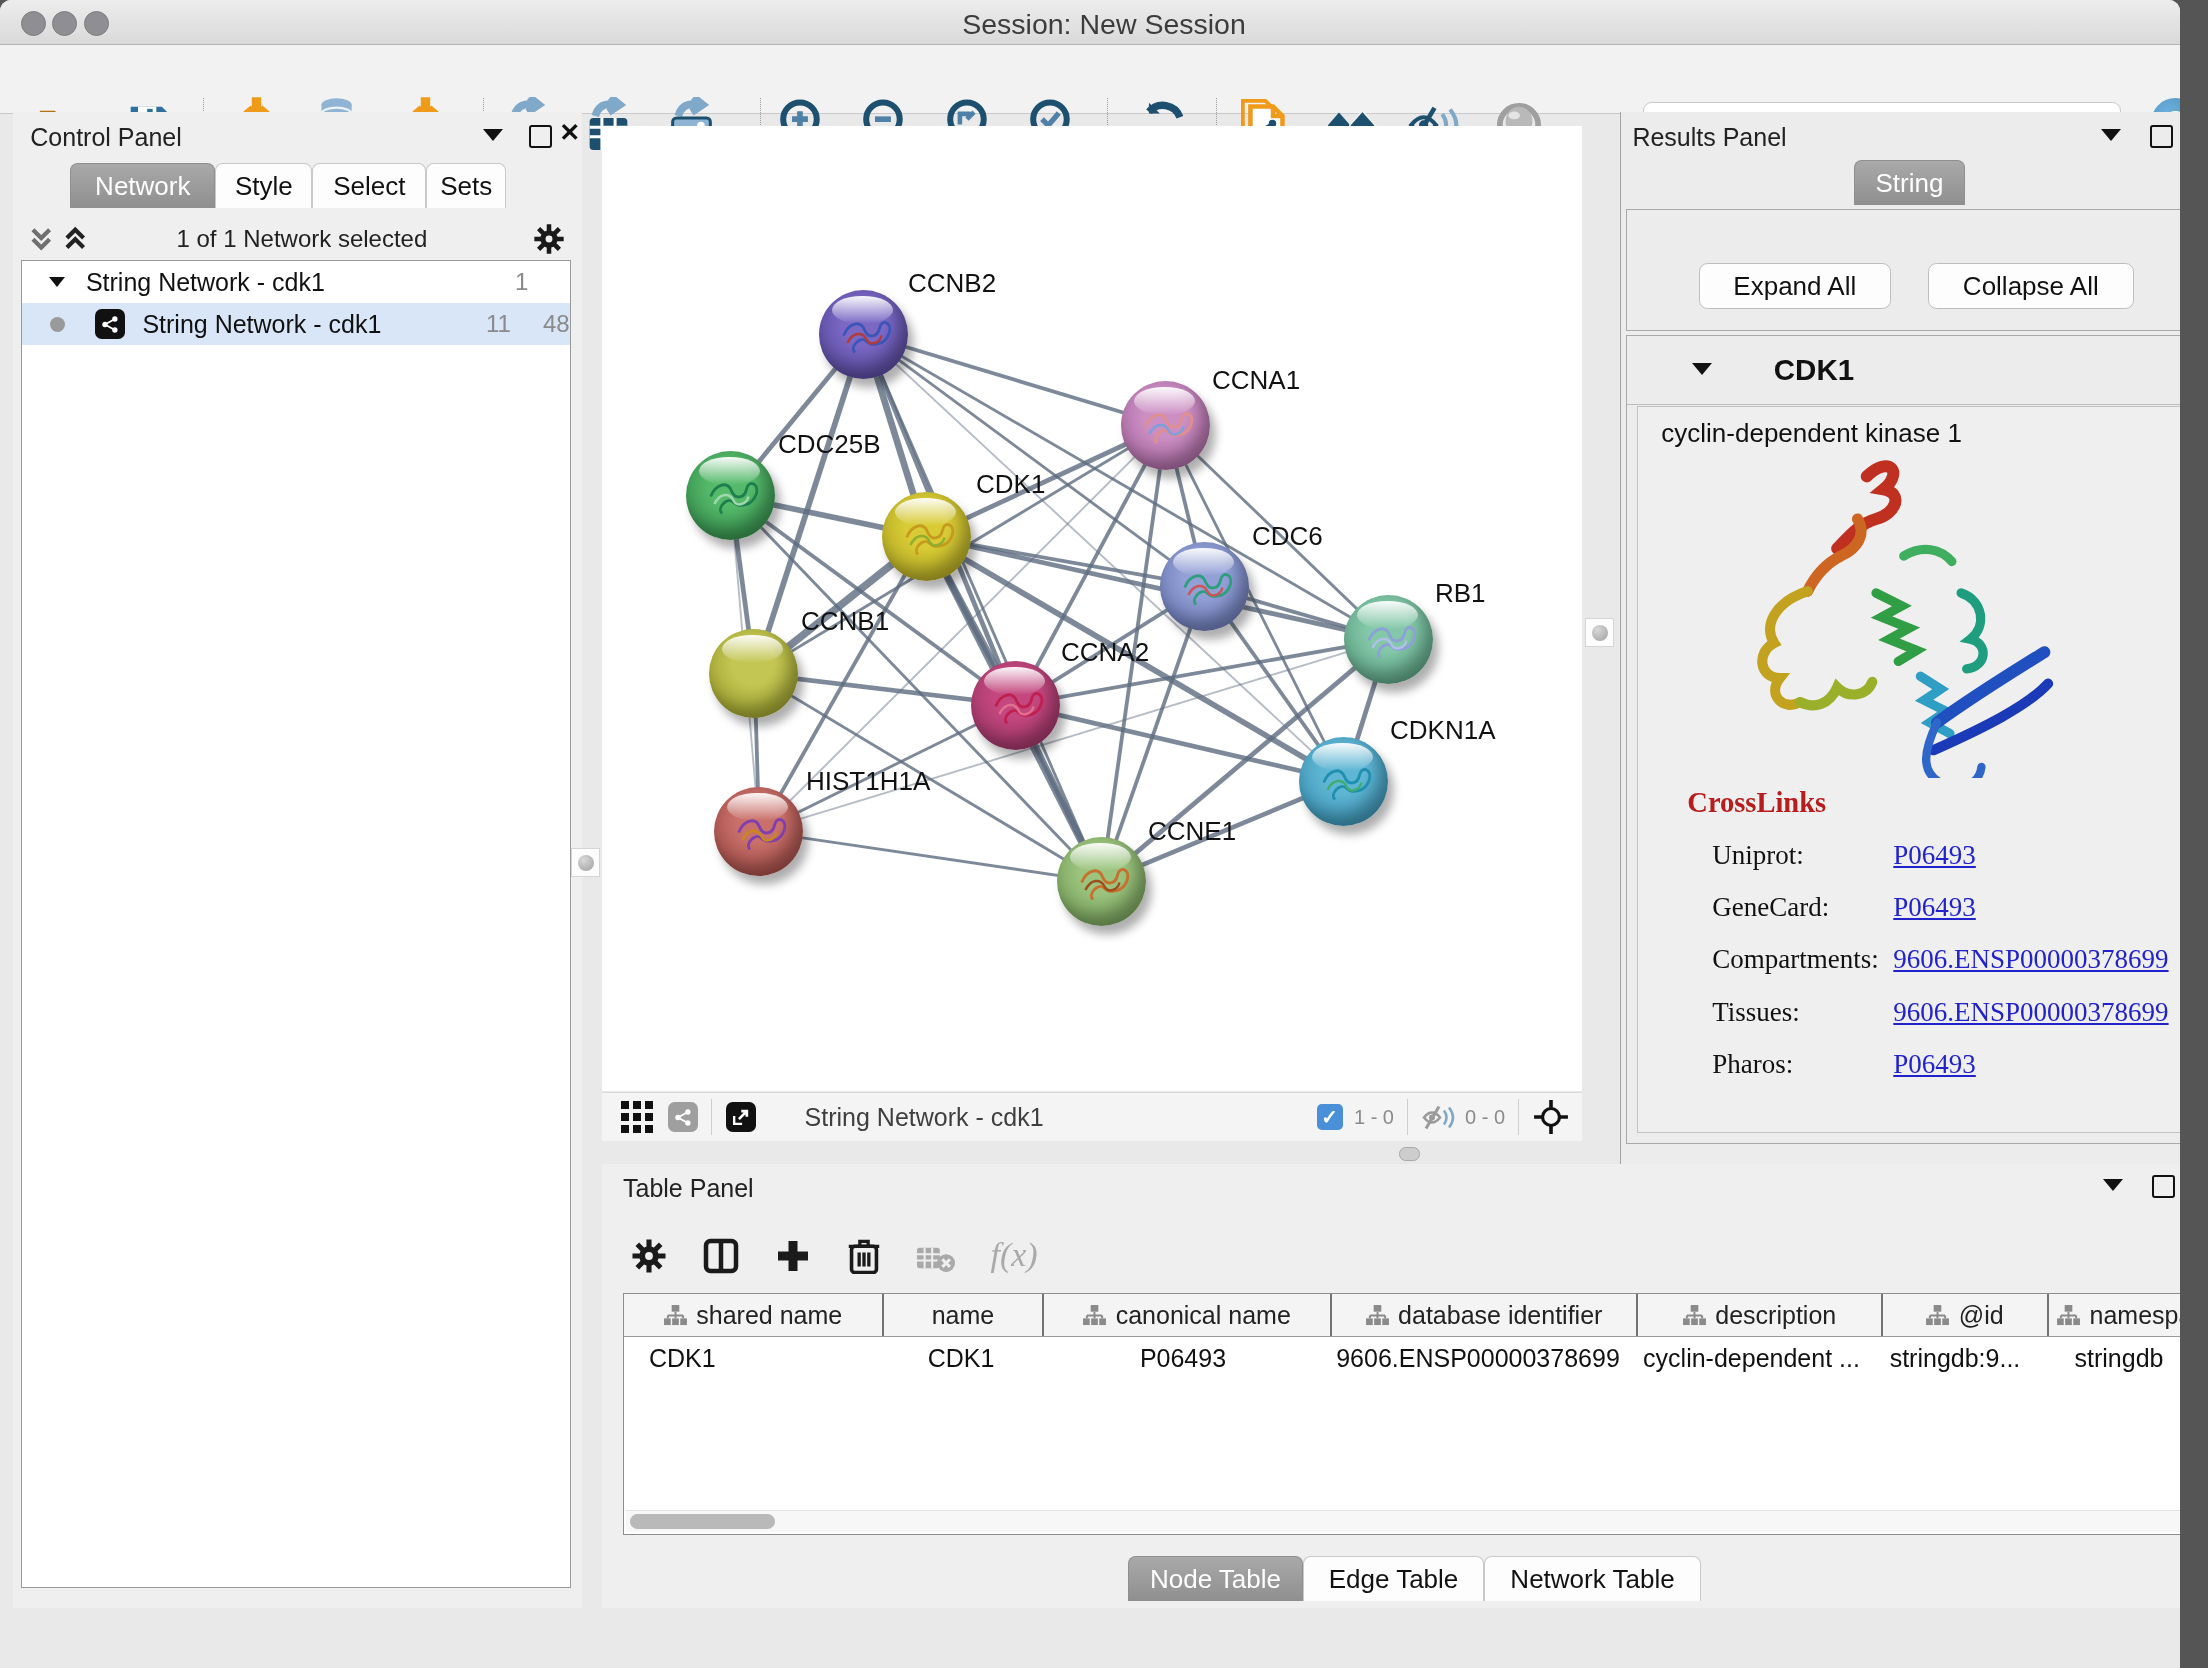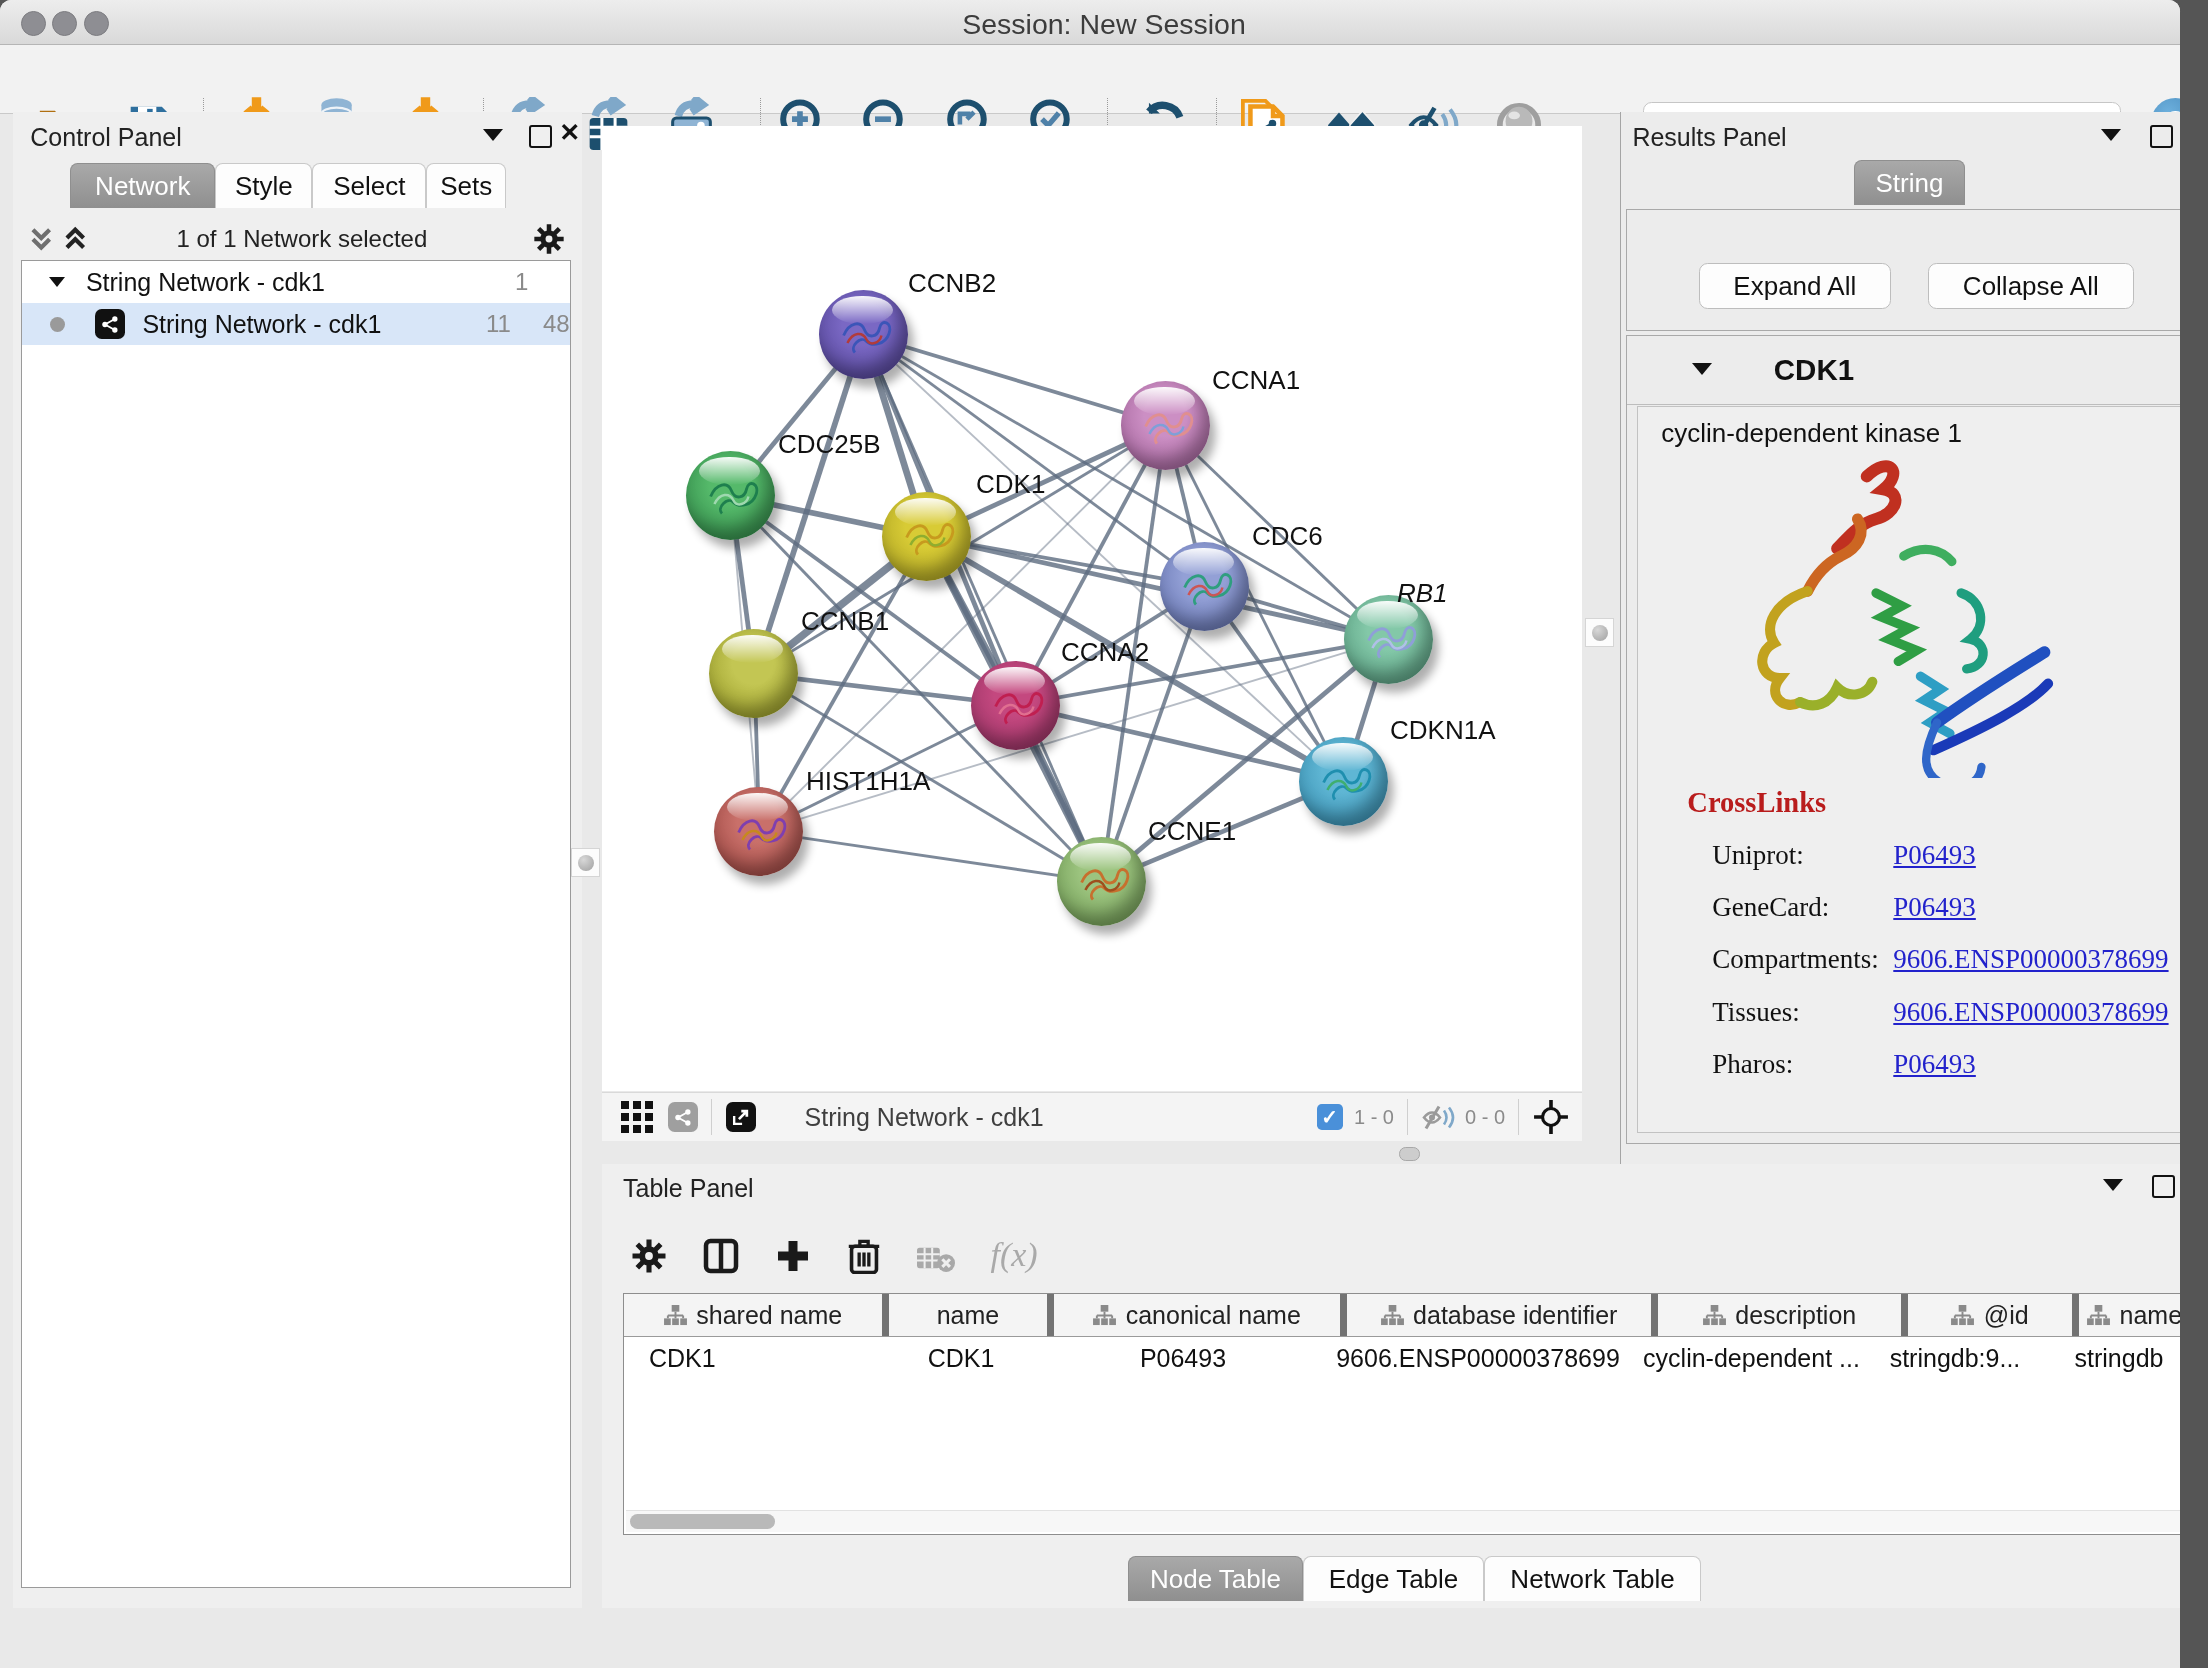--- a/index.html
+++ b/index.html
@@ -70,21 +70,21 @@
   #crosslinks-title{position:absolute;left:49px;top:380px;font-size:28.5px;font-weight:bold;color:#b91c1c;}
   .cl-row{position:absolute;left:74px;width:466px;font-size:27px;color:#111;display:flex;}
   .cl-label{width:181px;}
   .cl-value{color:#2222cc;text-decoration:underline;}
   
   #table-panel{left:602px;top:1164px;width:1606px;height:444px;background:#efefef;}
   #tp-toolbar{left:28.5px;top:49px;height:61px;display:flex;align-items:flex-end;gap:36px;}
   #tp-table{left:21px;top:129px;width:1576px;height:240px;background:#fff;border:1.9px solid #8d8d8d;}
   #tp-header{position:absolute;left:0;top:0;height:42px;width:100%;background:#f4f4f4;border-bottom:1.9px solid #9a9a9a;display:flex;}
   .th{position:relative;display:flex;align-items:center;justify-content:center;gap:9.5px;font-size:25px;color:#222;
-      border-right:7px solid #737373;overflow:hidden;}
+      border-right:2px solid #737373;overflow:hidden;}
   #tp-row{position:absolute;left:0;top:44px;height:40px;width:100%;display:flex;}
   .td{display:flex;align-items:center;font-size:25px;color:#111;overflow:hidden;white-space:nowrap;}
   #tp-scroll{position:absolute;left:1.9px;bottom:1.9px;width:1568px;height:21px;background:#f7f7f7;border-top:1px solid #e2e2e2;}
   #tp-thumb{position:absolute;left:3.8px;top:2.9px;width:145px;height:15px;border-radius:7.6px;background:#b9b9b9;}
   #tp-tabs{left:526px;top:392px;display:flex;}
   
   #statusbar{left:0;top:1608px;width:2208px;height:60px;background:linear-gradient(#e9e9e9,#dddddd);border-top:1px solid #bfbfbf;}
   .sb-btn{top:3.8px;width:44px;height:32px;background:#f6f6f6;border:1.9px solid #9f9f9f;display:flex;align-items:center;justify-content:center;}
   #memory-btn{left:2064px;top:5.7px;width:135px;height:38px;background:#f6f6f6;border:1.9px solid #9f9f9f;
               display:flex;align-items:center;justify-content:center;gap:11.4px;font-size:26px;color:#111;}
@@ -432,21 +432,21 @@
           </svg>
         </div>
         <div class="node-label" style="left: 650px; top: 395px;">CDC6</div>
         <div class="sphere" style="left: 742px; top: 469px; background: radial-gradient(circle at 50% 38%, rgb(131, 200, 168) 30%, rgb(79, 148, 120) 100%);">
           <span class="gloss"></span>
           <svg width="89" height="89" viewBox="0 0 94 94">
             <path d="M26 48 C32 34 44 32 48 42 C52 52 62 50 64 40 C66 30 78 34 74 46 C70 58 56 60 50 54 C44 48 32 60 38 66" fill="none" stroke="#8f9fd8" stroke-width="3"></path>
             <path d="M30 56 C36 44 46 44 50 52 C54 60 64 56 66 48" fill="none" stroke="#b0c0e8" stroke-width="2.6"></path>
           </svg>
         </div>
-        <div class="node-label" style="left: 795px; top: 452px; font-style: italic;">RB1</div>
+        <div class="node-label" style="left: 833px; top: 452px;">RB1</div>
         <div class="sphere" style="left: 107px; top: 503px; background: radial-gradient(circle at 50% 38%, rgb(195, 198, 83) 30%, rgb(143, 146, 31) 100%);">
           <span class="gloss"></span>
         </div>
         <div class="node-label" style="left: 199px; top: 480px;">CCNB1</div>
         <div class="sphere" style="left: 369px; top: 535px; background: radial-gradient(circle at 50% 38%, rgb(196, 72, 127) 30%, rgb(143, 47, 95) 100%);">
           <span class="gloss"></span>
           <svg width="89" height="89" viewBox="0 0 94 94">
             <path d="M26 48 C32 34 44 32 48 42 C52 52 62 50 64 40 C66 30 78 34 74 46 C70 58 56 60 50 54 C44 48 32 60 38 66" fill="none" stroke="#c01f50" stroke-width="3"></path>
             <path d="M30 56 C36 44 46 44 50 52 C54 60 64 56 66 48" fill="none" stroke="#e06f90" stroke-width="2.6"></path>
           </svg>

